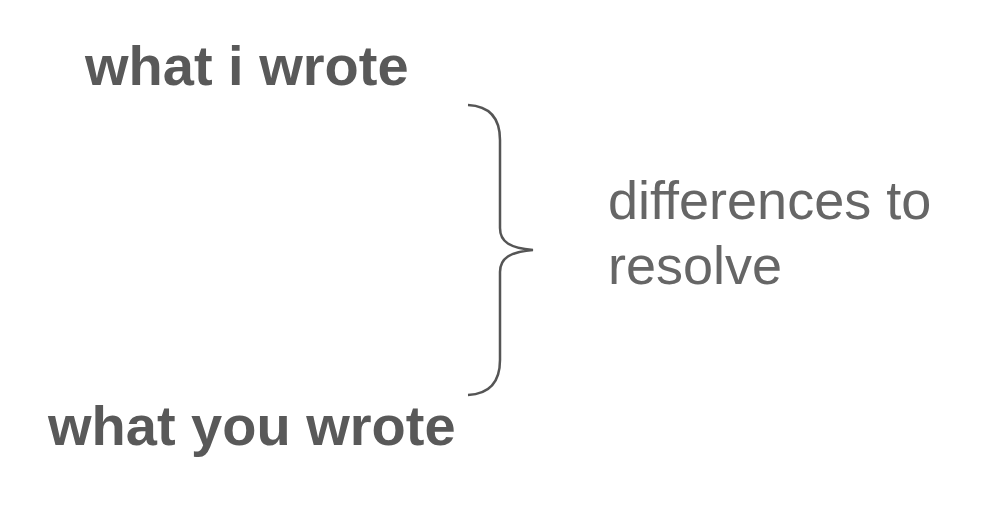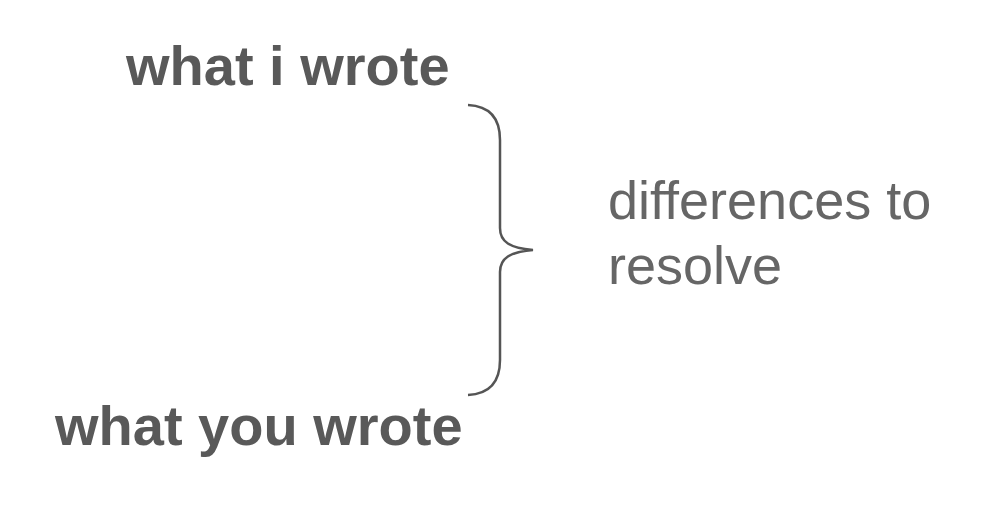--- a/index.html
+++ b/index.html
@@ -19,24 +19,23 @@
     position: absolute;
     font-weight: 700;
     font-size: 56px;
     line-height: 1;
     color: #595959;
     white-space: nowrap;
   }
   .label-top {
     left: 85px;
     top: 38px;
-    margin-left: 41px;
   }
   .label-bottom {
-    left: 55px;
+    left: 48px;
     top: 398px;
   }
   .annotation {
     position: absolute;
     left: 608px;
     top: 168px;
     width: 345px;
     font-weight: 400;
     font-size: 54px;
     line-height: 1.2;

